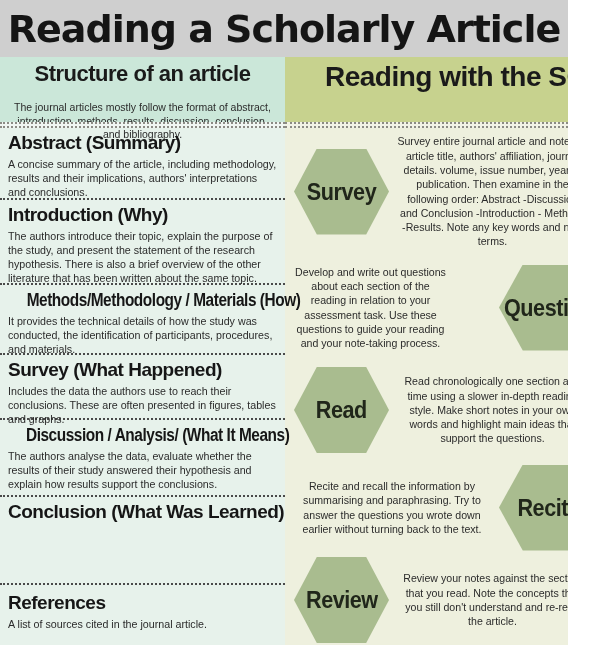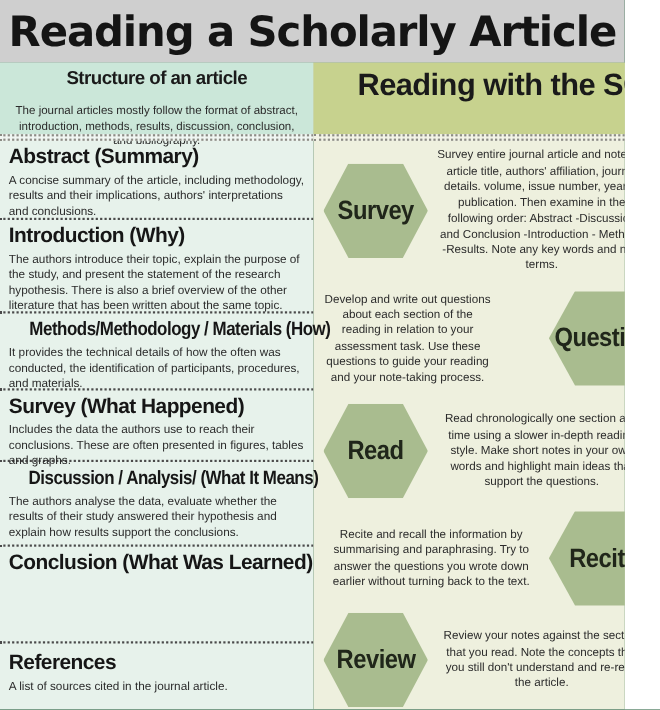--- a/index.html
+++ b/index.html
@@ -36,21 +36,21 @@
     display: flex; flex-direction: column;
   }
   .col-header {
     height: 65px;
     padding: 4px 10px 2px 10px;
     text-align: center;
   }
   .col-left .col-header { background: #cbe7d9; }
   .col-right .col-header { background: #c7d28e; }
   .col-header .hdr-title {
-    font-size: 17px; font-weight: bold; color: #1a1a1a;
+    font-size: 22px; font-weight: bold; color: #1a1a1a;
     letter-spacing: -0.5px; white-space: nowrap;
   }
   .col-right .col-header .hdr-title { font-size: 28px; margin-left: 30px; }
   .col-header .hdr-desc {
     font-size: 10.5px; color: #2b2b2b; line-height: 1.3; margin-top: 14px;
   }
   .perf-band {
     height: 6px;
     border-top: 2px dotted #8b8b84;
     border-bottom: 2px dotted #8b8b84;
@@ -137,21 +137,21 @@
         <div class="sec-body">A concise summary of the article, including methodology, results and their implications, authors' interpretations and conclusions.</div>
       </div>
 
       <div class="left-section h-intro">
         <div class="sec-heading"><span class="squeeze">Introduction (Why)</span></div>
         <div class="sec-body">The authors introduce their topic, explain the purpose of the study, and present the statement of the research hypothesis. There is also a brief overview of the other literature that has been written about the same topic.</div>
       </div>
 
       <div class="left-section h-methods condense">
         <div class="sec-heading"><span class="squeeze">Methods/Methodology / Materials (How)</span></div>
-        <div class="sec-body">It provides the technical details of how the often was conducted, the identification of participants, procedures, and materials.</div>
+        <div class="sec-body">It provides the technical details of how the study was conducted, the identification of participants, procedures, and materials.</div>
       </div>
 
       <div class="left-section h-results">
         <div class="sec-heading"><span class="squeeze">Survey (What Happened)</span></div>
         <div class="sec-body">Includes the data the authors use to reach their conclusions. These are often presented in figures, tables and graphs.</div>
       </div>
 
       <div class="left-section h-discussion condense">
         <div class="sec-heading"><span class="squeeze">Discussion / Analysis/ (What It Means)</span></div>
         <div class="sec-body">The authors analyse the data, evaluate whether the results of their study answered their hypothesis and explain how results support the conclusions.</div>

